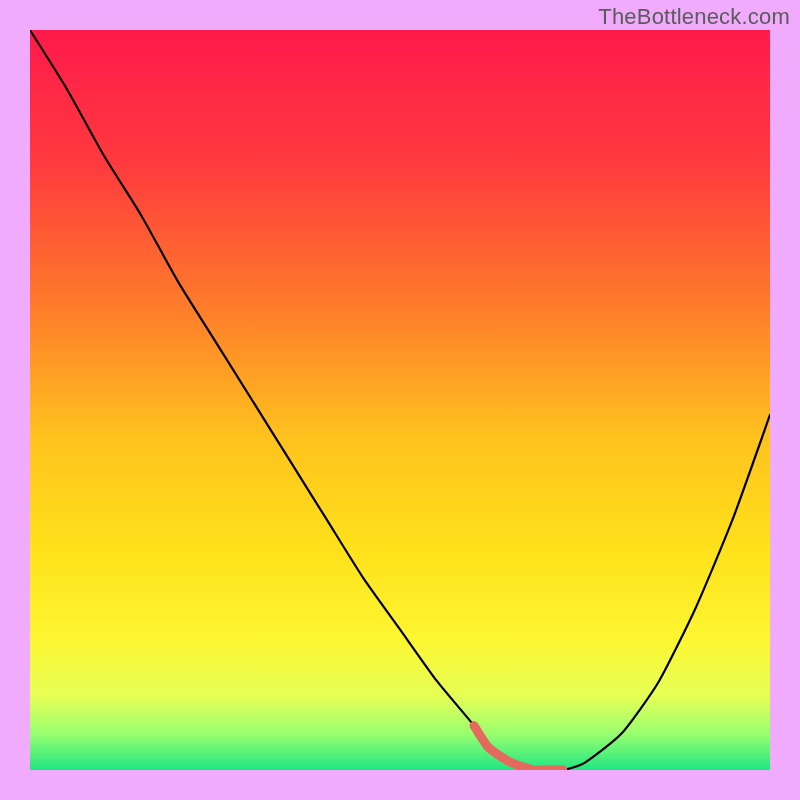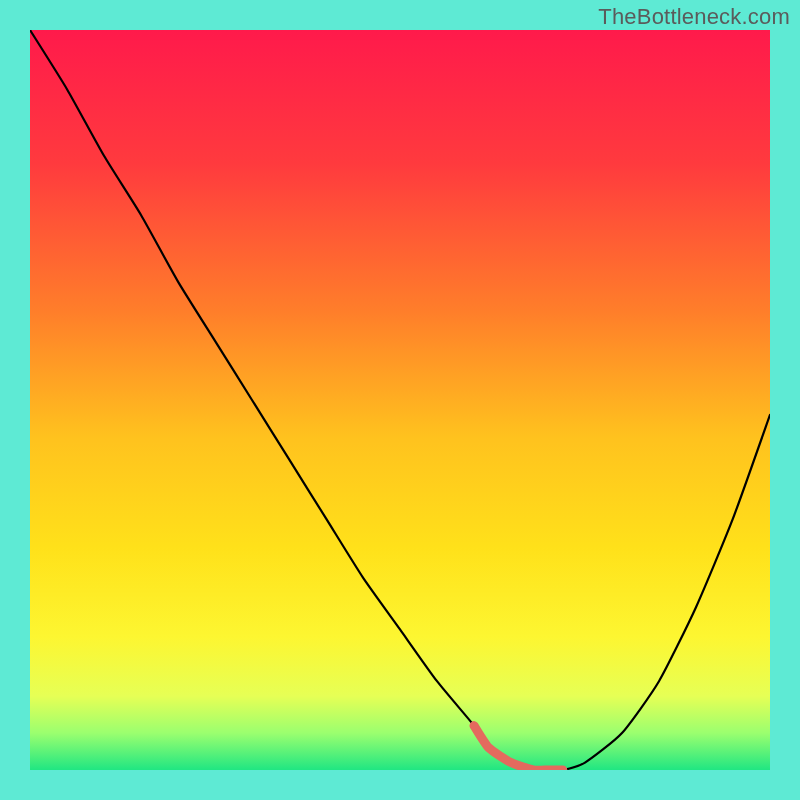--- a/index.html
+++ b/index.html
@@ -8,21 +8,21 @@
     width: 800px;
     height: 800px;
     overflow: hidden;
     background: #000;
     font-family: Arial, Helvetica, sans-serif;
   }
   .frame {
     position: relative;
     width: 800px;
     height: 800px;
-    background: #5eead4;
+    background: #f0abfc;
   }
   .watermark {
     position: absolute;
     top: 4px;
     right: 10px;
     font-size: 22px;
     font-weight: 500;
     color: #5b5b5b;
     letter-spacing: 0.2px;
     z-index: 10;

